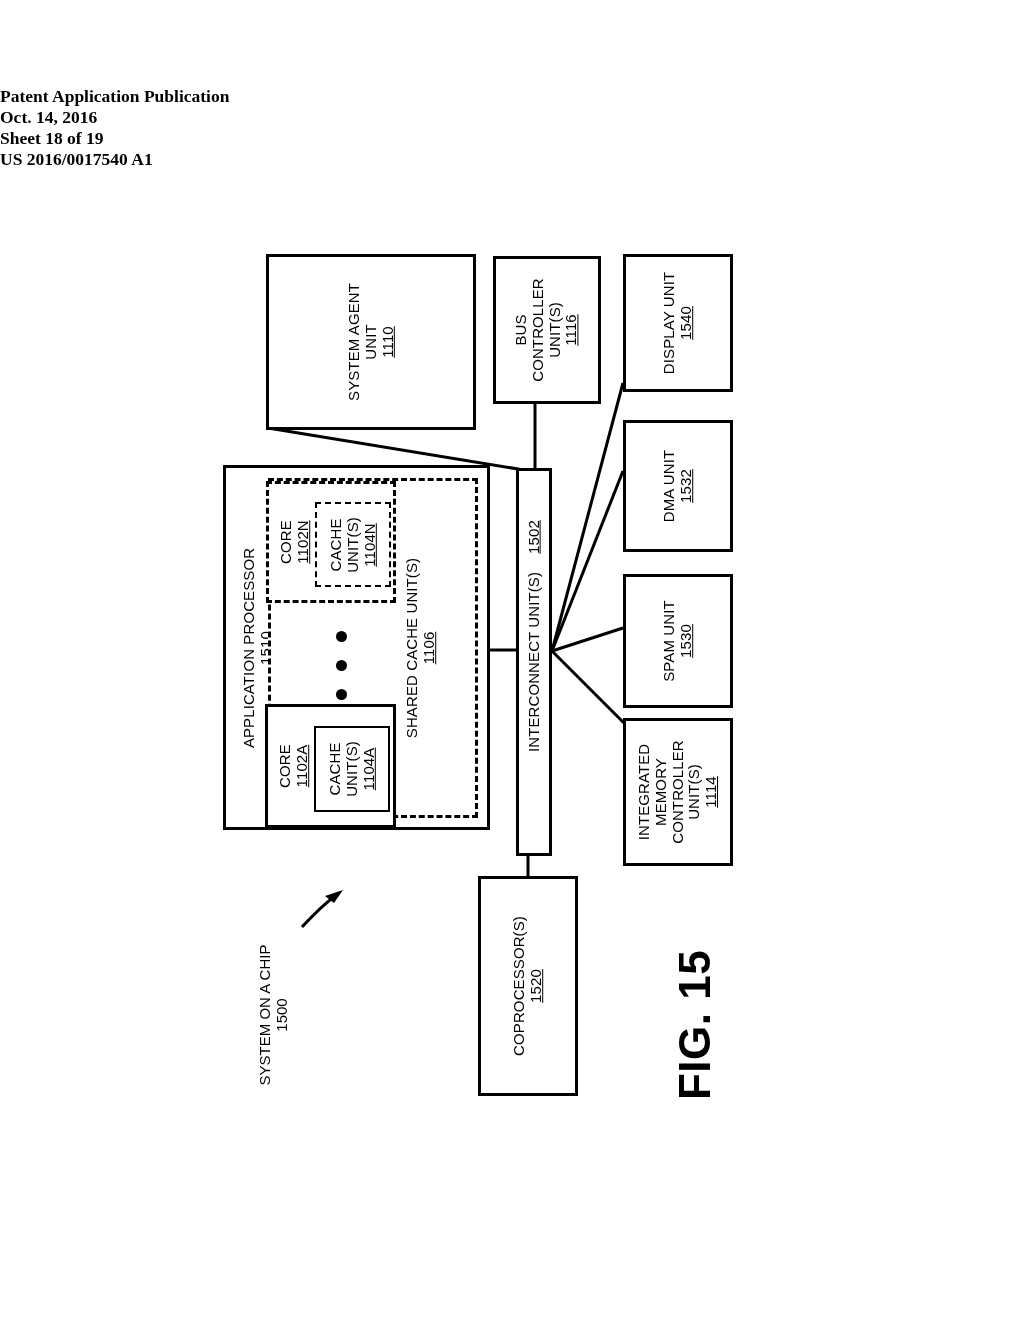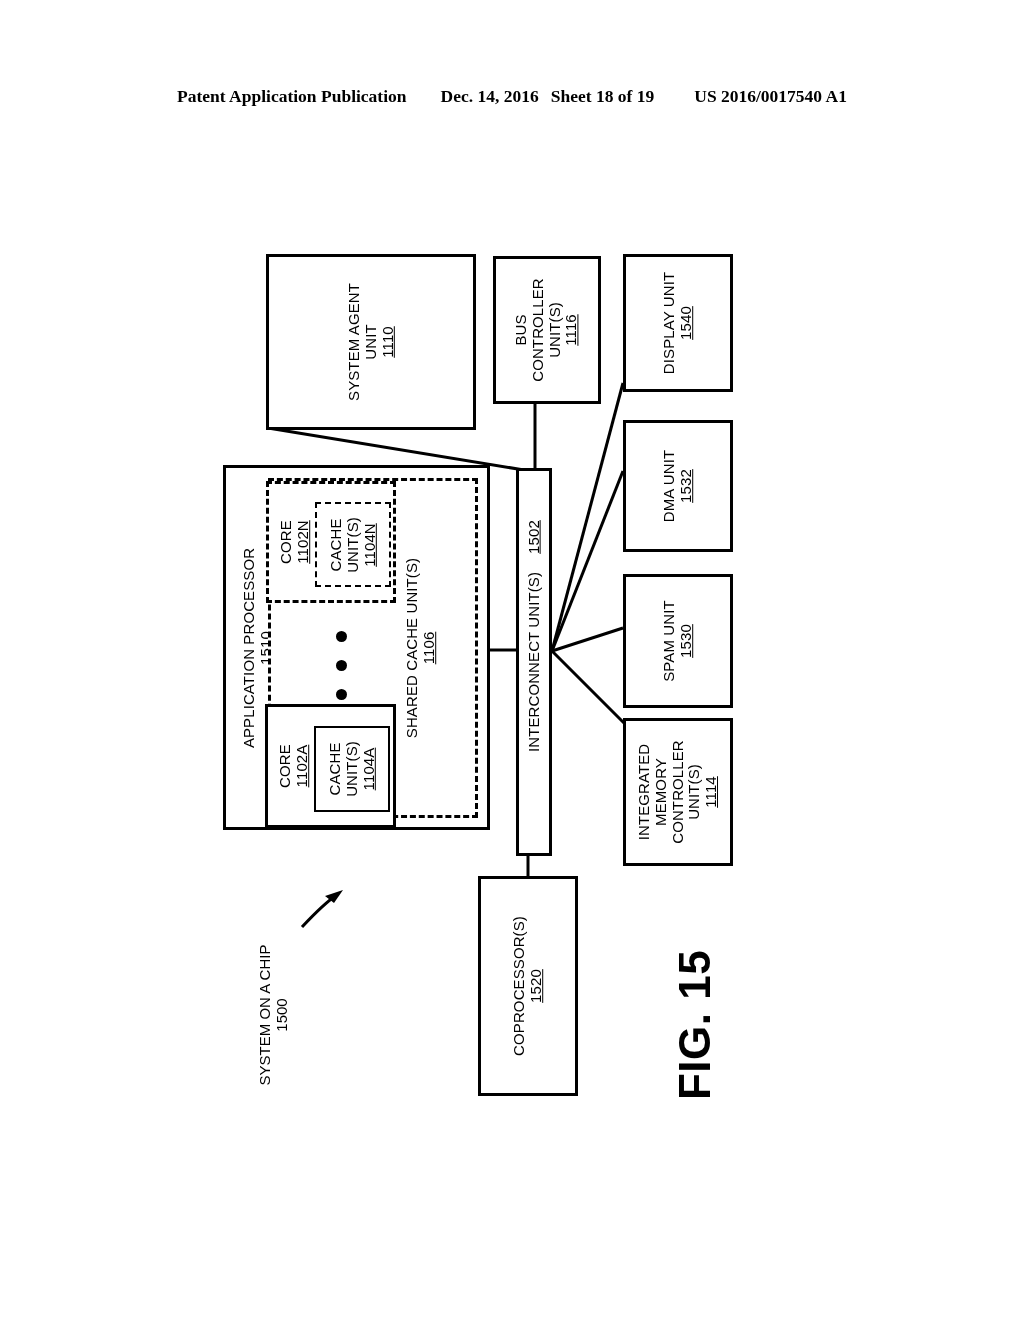--- a/index.html
+++ b/index.html
@@ -4,21 +4,21 @@
 <style>
   html,body{margin:0;padding:0;background:#ffffff;}
   body{width:1024px;height:1320px;position:relative;
        font-family:"Liberation Sans",sans-serif;color:#000;
        overflow:hidden;}
 
   
   #page-header{position:absolute;left:0;top:86px;width:1024px;
     display:flex;justify-content:center;align-items:baseline;
     font-family:"Liberation Serif",serif;font-weight:bold;font-size:17.5px;
-    white-space:pre;}
+    white-space:pre;flex-direction:column;}
   #page-header .seg{display:inline-block;}
   #page-header .gap1{width:34px;}
   #page-header .gap2{width:12px;}
   #page-header .gap3{width:40px;}
 
   
   #figure{position:absolute;left:0;top:0;width:1024px;height:1320px;}
 
   .box{position:absolute;box-sizing:border-box;border:3px solid #000;
        background:#fff;}
@@ -51,21 +51,21 @@
   .dots{position:absolute;}
   .dots i{display:block;width:11px;height:11px;border-radius:50%;
           background:#000;margin-bottom:18px;}
 </style>
 </head>
 <body>
 
 <div id="page-header">
   <span class="seg">Patent Application Publication</span>
   <span class="gap1"></span>
-  <span class="seg">Dec. 14, 2016</span>
+  <span class="seg">Oct. 14, 2016</span>
   <span class="gap2"></span>
   <span class="seg">Sheet 18 of 19</span>
   <span class="gap3"></span>
   <span class="seg">US 2016/0017540 A1</span>
 </div>
 
 <div id="figure">
 
   <svg id="wires" viewBox="0 0 1024 1320" xmlns="http://www.w3.org/2000/svg">
     <g stroke="#000" fill="none" stroke-width="3">

